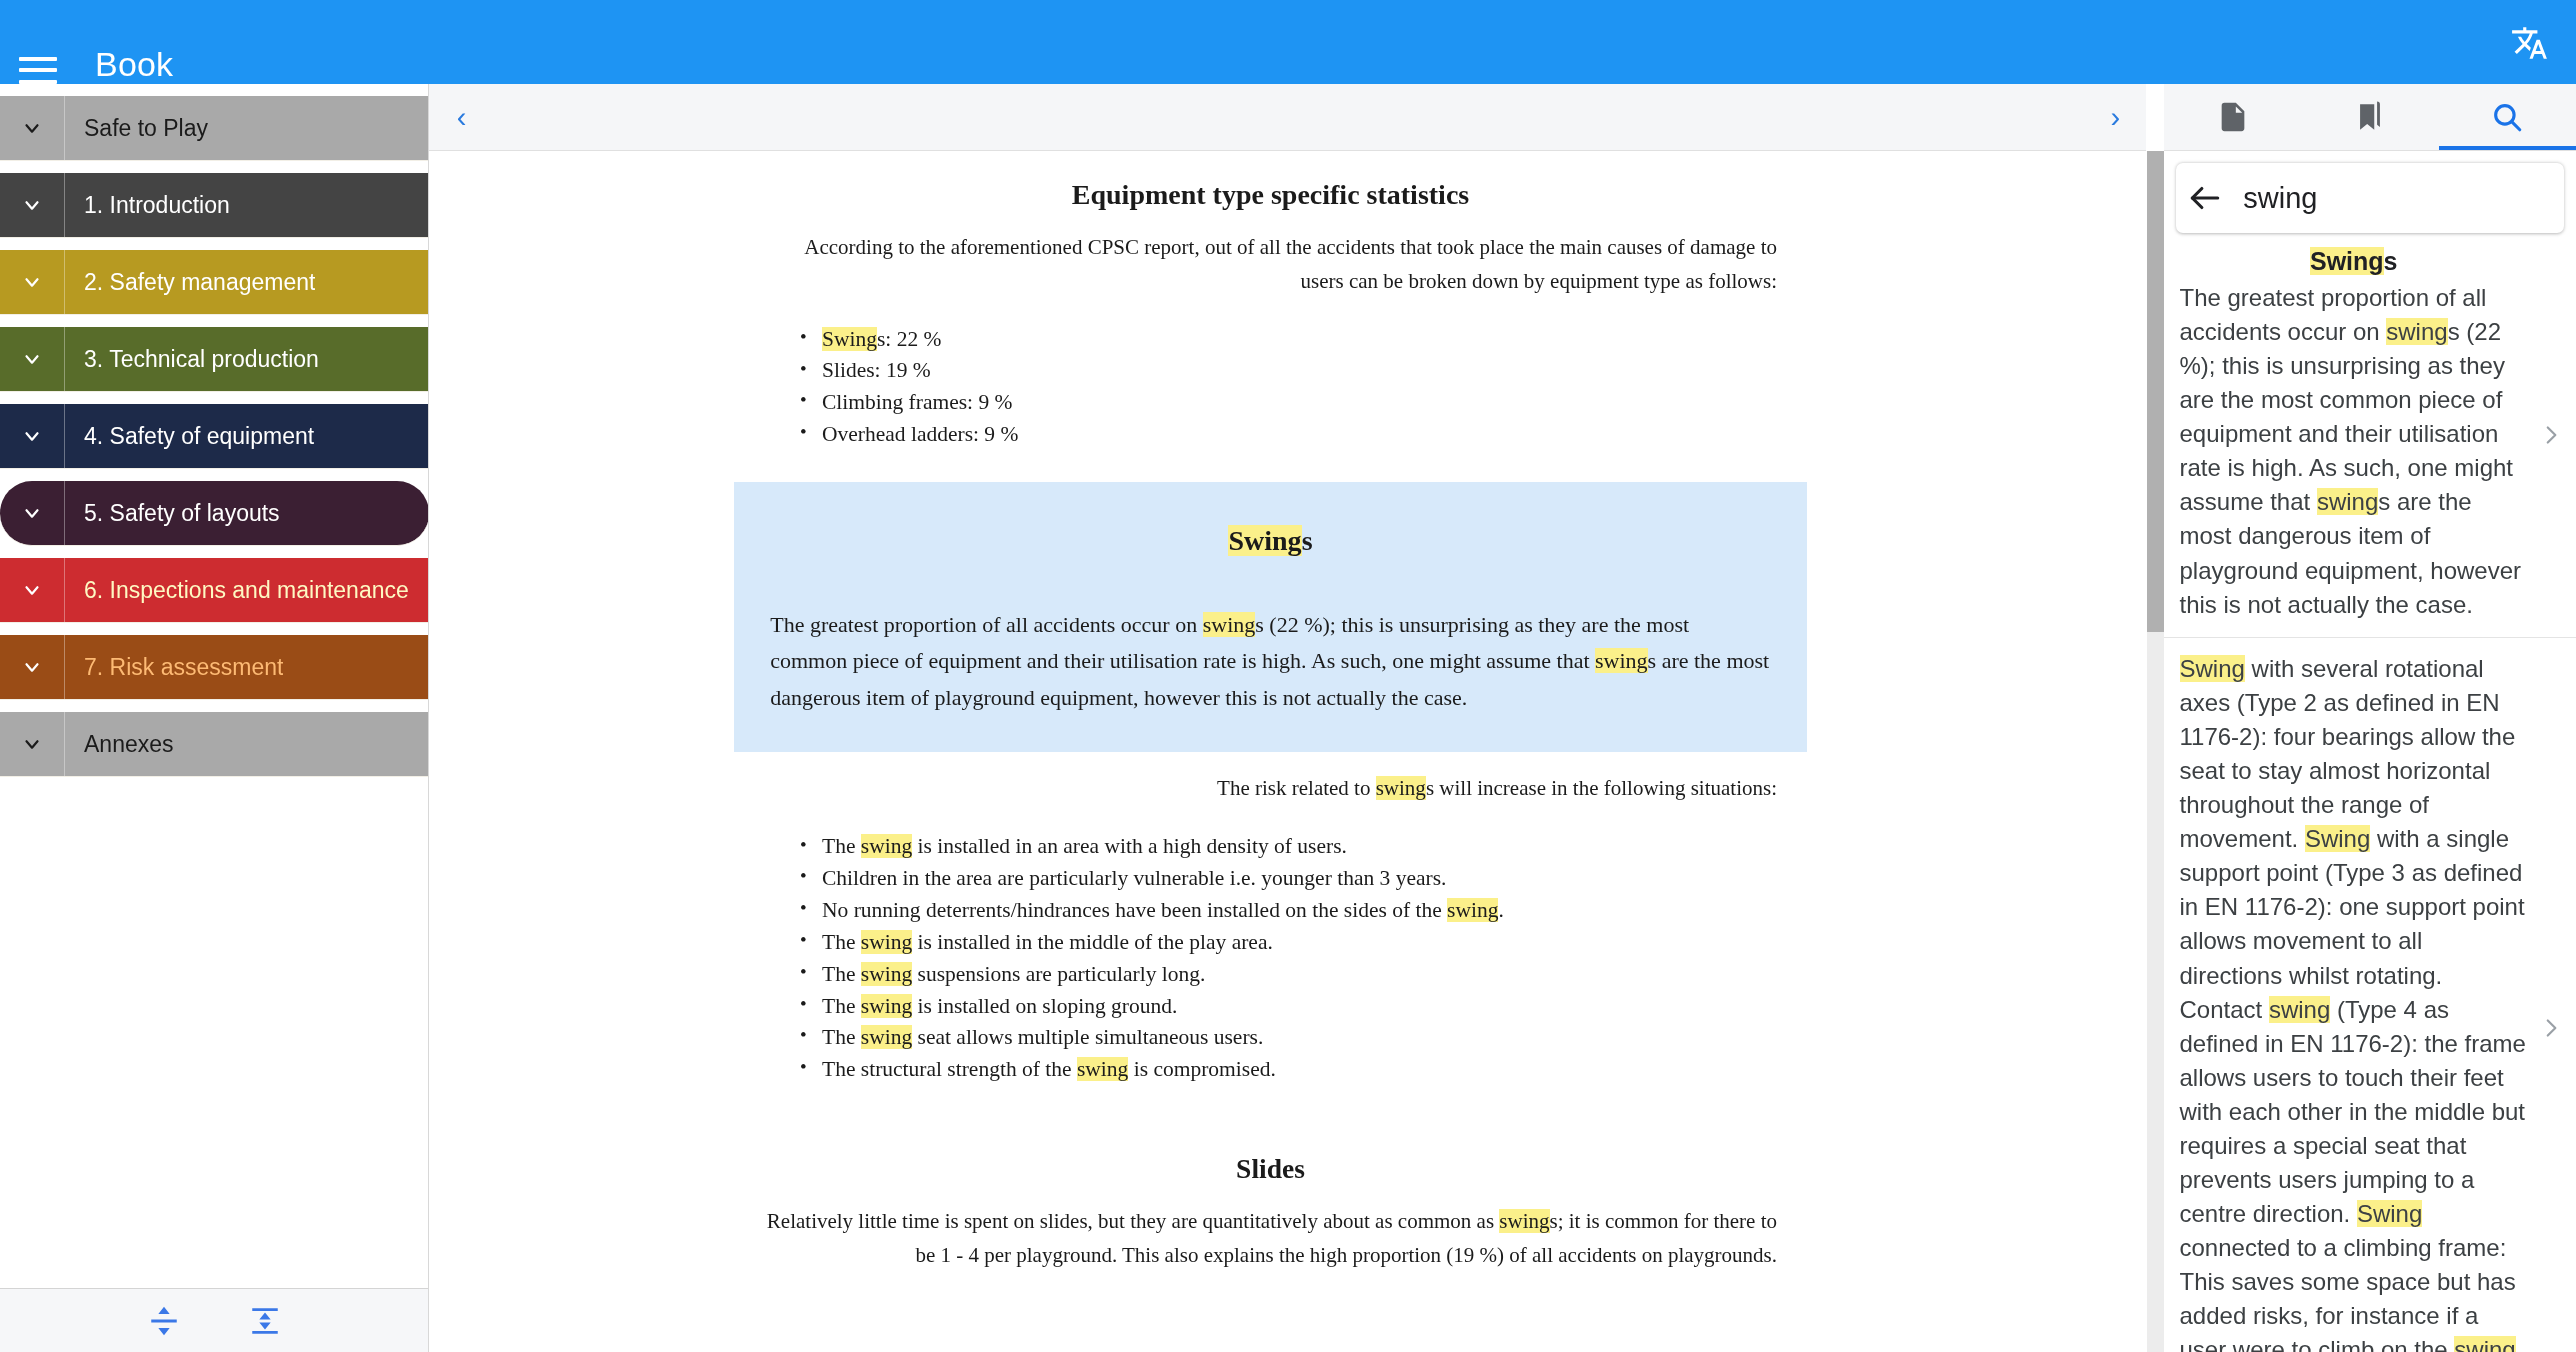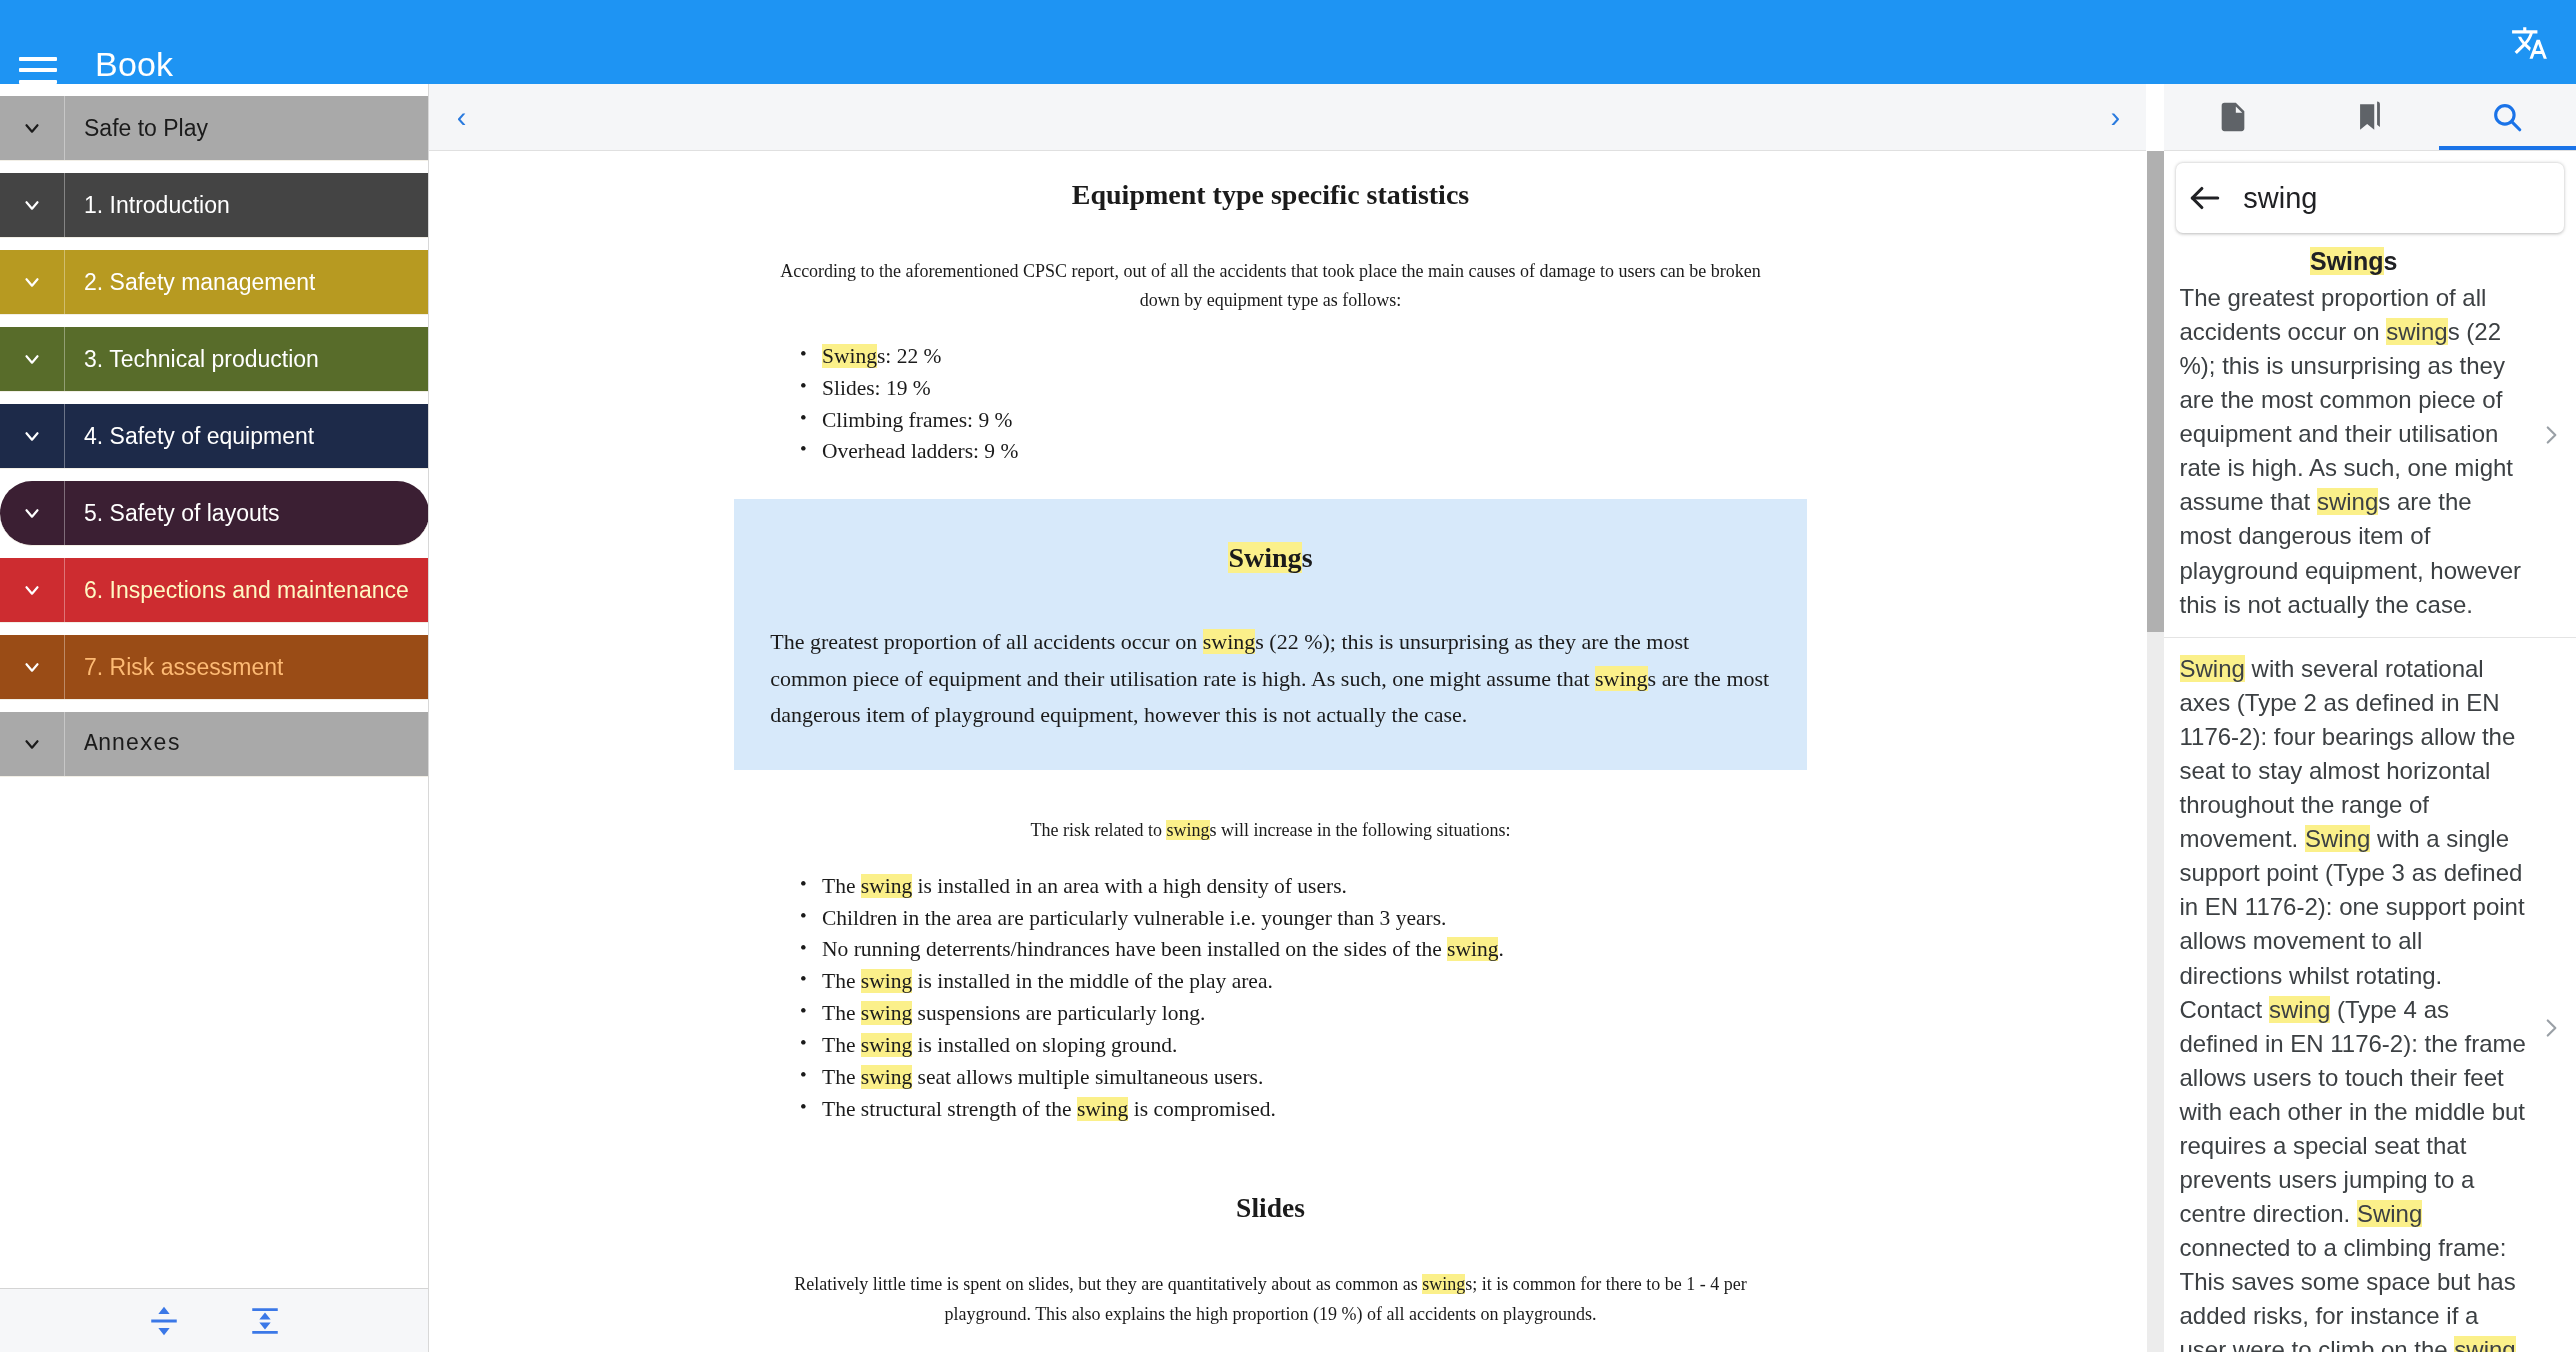--- a/index.html
+++ b/index.html
@@ -128,25 +128,25 @@
     font-family: "Liberation Serif", serif;
     color: #1b1b1b;
   }
   .doc-h1 {
     text-align: center;
     font-size: 28px;
     font-weight: bold;
     margin: 8.6px 0 0 0;
   }
   .doc-p {
-    font-size: 18px;
+    font-size: 21px;
     line-height: 1.62;
-    margin: 46px 0 0 0;
+    margin: 19px 0 0 0;
     padding: 0 335px 0 335px;
-    text-align: center;
+    text-align: right;
   }
   .doc-ul {
     margin: 26px 0 0 0;
     padding: 0 335px 0 371px;
     list-style: none;
   }
   .doc-ul li {
     font-size: 21.5px;
     line-height: 1.48;
     position: relative;
@@ -325,21 +325,21 @@
         <div class="toc-label" style="color: #fef9c3;">6. Inspections and maintenance</div>
       </div>
       <div class="toc-item" style="background: rgb(154, 76, 22);">
         <div class="toc-caret">
           <svg viewBox="0 0 24 24" fill="none" stroke="#ffffff" stroke-width="2.4" stroke-linecap="round" stroke-linejoin="round">
             <polyline points="6,9 12,16 18,9"></polyline>
           </svg>
         </div>
         <div class="toc-label" style="color: #fdba74;">7. Risk assessment</div>
       </div>
-      <div class="toc-item" style="background: rgb(169, 169, 169); font-family: Liberation Mono, monospace;">
+      <div class="toc-item" style="background: rgb(169, 169, 169);">
         <div class="toc-caret">
           <svg viewBox="0 0 24 24" fill="none" stroke="#1b1b1b" stroke-width="2.4" stroke-linecap="round" stroke-linejoin="round">
             <polyline points="6,9 12,16 18,9"></polyline>
           </svg>
         </div>
         <div class="toc-label" style="color: rgb(27, 27, 27);">Annexes</div>
       </div>
     </div>
   <div class="sidebar-foot">
     <span class="foot-ico">

